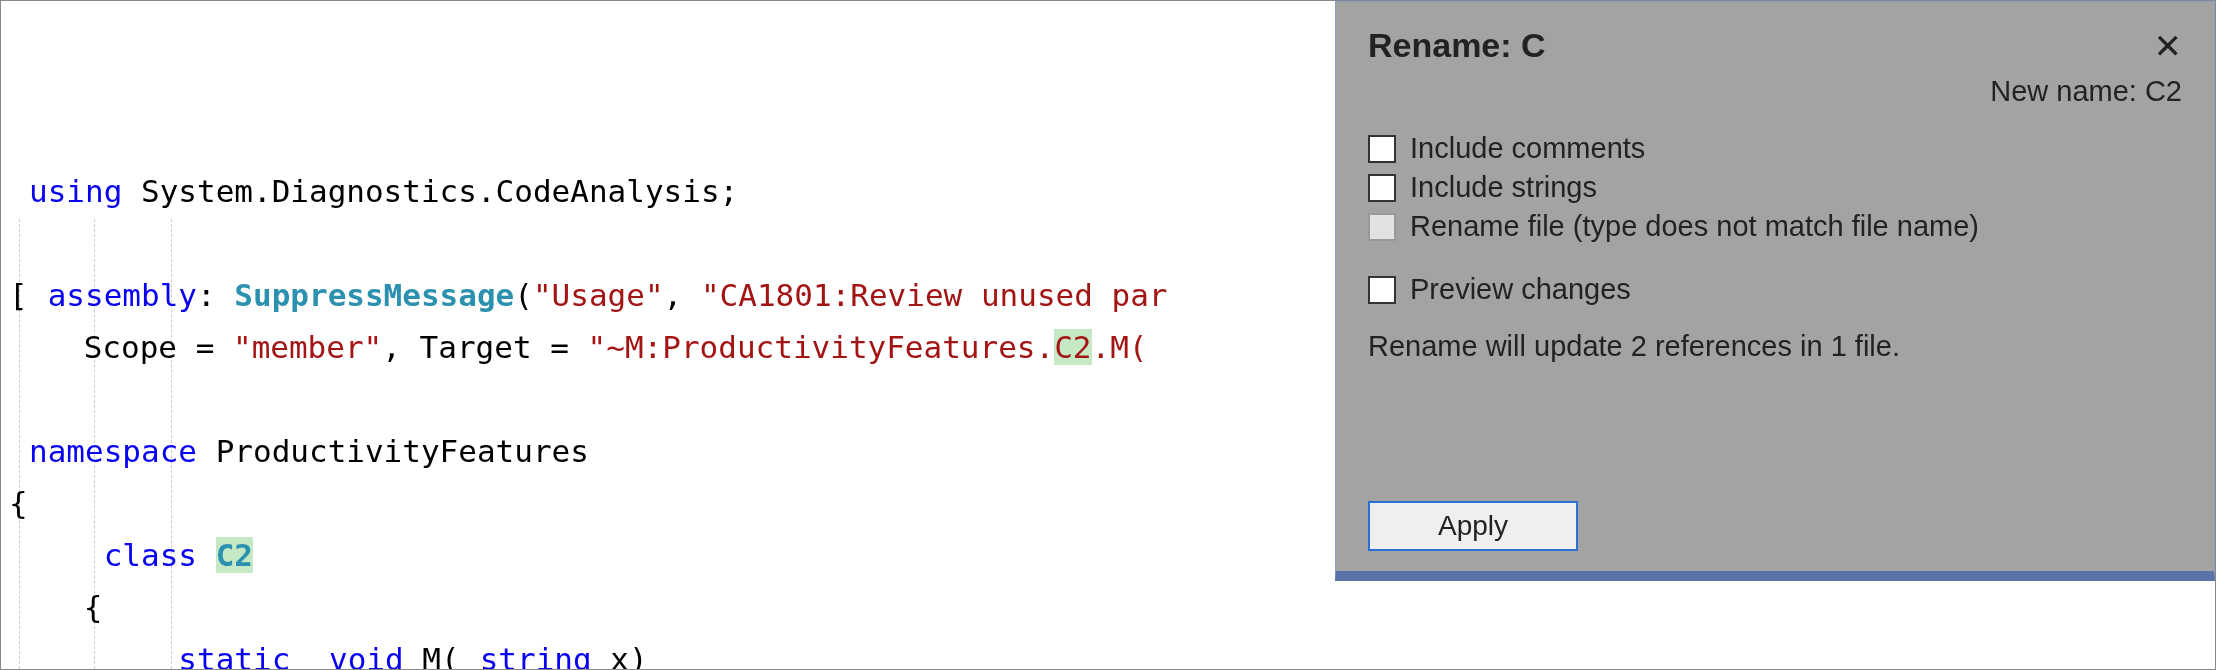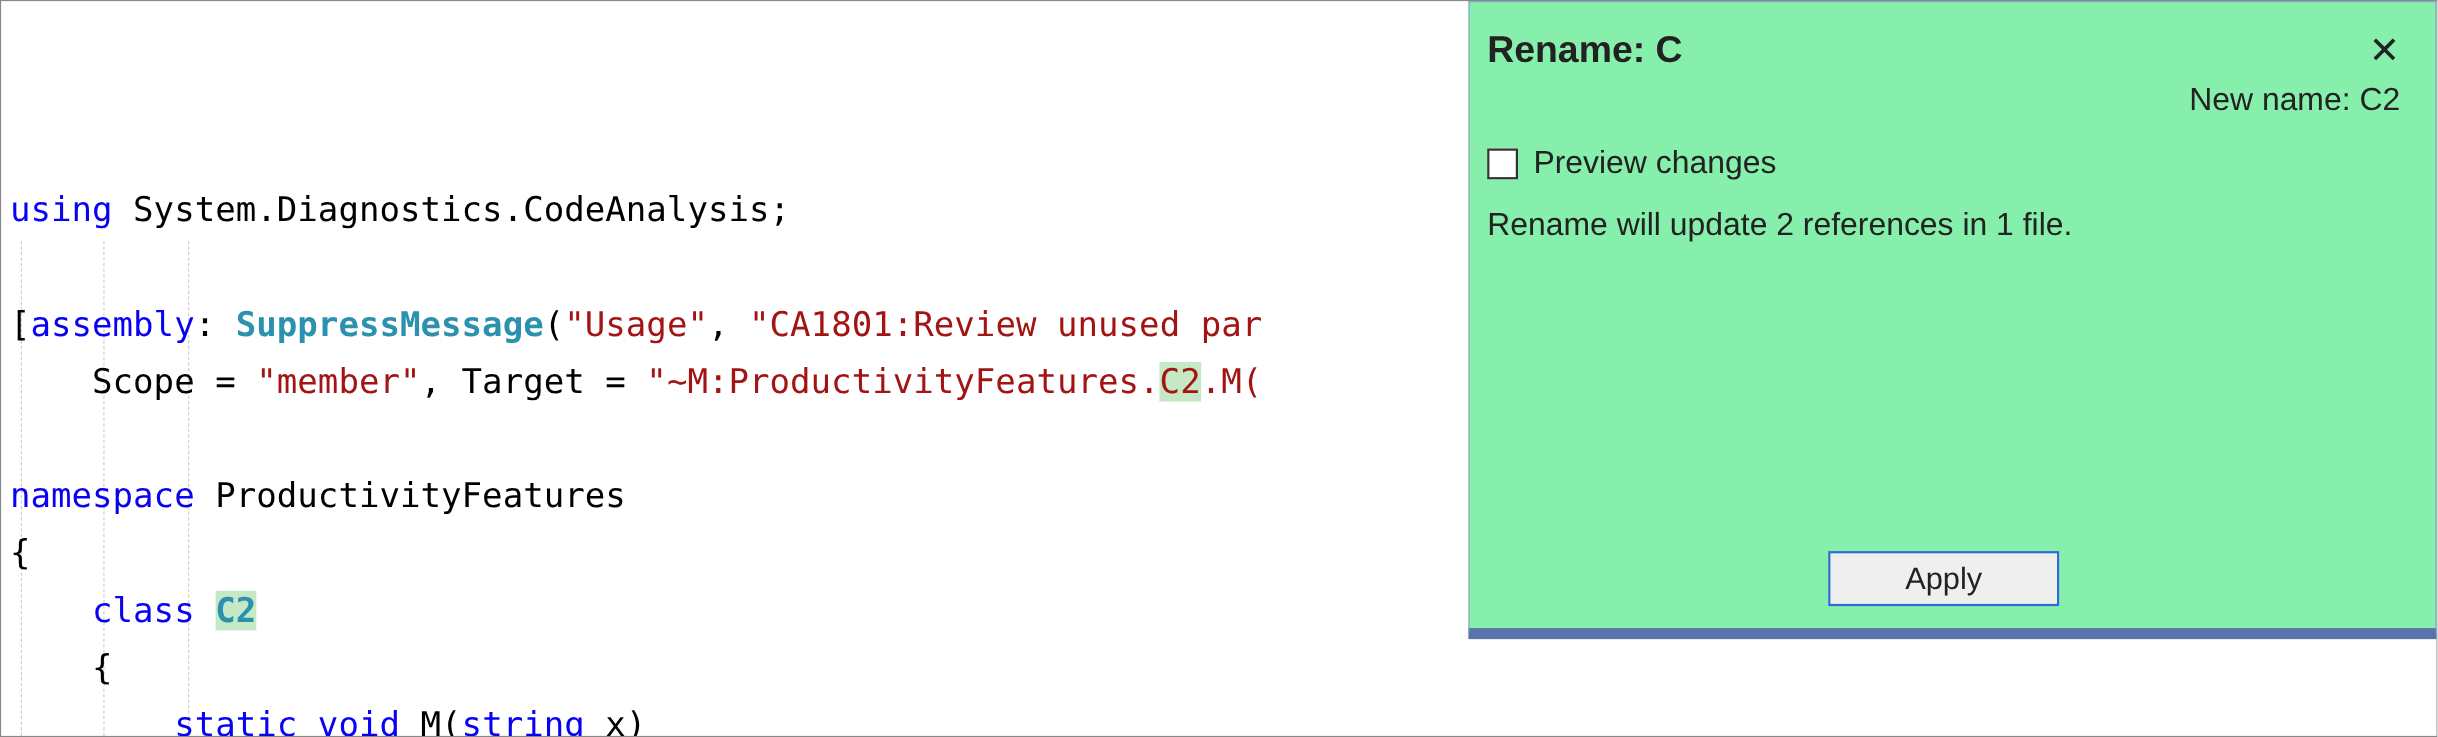--- a/index.html
+++ b/index.html
@@ -17,21 +17,21 @@
   }
   .editor {
     flex: 1;
     position: relative;
     padding: 8px 0 0 8px;
     font-size: 31px;
     line-height: 52px;
     white-space: pre;
     overflow: hidden;
   }
-  .kw    { color: #0801f2; }
+  .kw    { color: #0801f2; margin-left: 20px; }
   .type  { color: #2b91af; font-weight: bold; }
   .str   { color: #a31515; }
   .ident { color: #000; text-align: right; }
   .hl    { background: #c5e8c5; text-align: center; }
   .currentline {
     position: absolute;
     left: 0; right: 0;
     height: 52px;
     background: #f5f5f5;
     z-index: -1;
@@ -47,26 +47,26 @@
   }
   .guide {
     position: absolute;
     top: 0; bottom: 0;
     border-left: 1px dashed #ccc;
   }
 
   .panel {
     width: 880px;
     height: 580px;
-    background: #86efac;
+    background: #a3a3a3;
     border: 1px solid #8a9ec9;
     border-bottom: 10px solid #5b73a8;
     font-family: "Segoe UI", Arial, sans-serif;
     color: #222;
-    padding: 24px 32px 20px 16px;
+    padding: 24px 32px 20px 32px;
     position: relative;
     display: flex;
     flex-direction: column;
   }
   .panel-header {
     display: flex;
     justify-content: space-between;
     align-items: center;
     margin-bottom: 10px;
   }
@@ -101,21 +101,21 @@
     background: #e2e2e2;
     border-color: #999;
   }
   .cb-group { margin-bottom: 24px; }
   .preview-row { margin-bottom: 24px; }
   .status {
     font-size: 29px;
   }
   .apply-row {
     display: flex;
-    justify-content: center;
+    justify-content: flex-start;
     margin-top: auto;
   }
   .apply-btn {
     width: 210px;
     height: 50px;
     background: #efefef;
     border: 2px solid #2a6fd6;
     font-size: 28px;
     font-family: "Segoe UI", Arial, sans-serif;
     text-align: center;
@@ -137,20 +137,34 @@
     <div id="code-container"><div style="position: relative;"><span class="kw">using</span><span class="ident"> System.Diagnostics.CodeAnalysis;</span></div><div style="position: relative;">&nbsp;</div><div style="position: relative;"><span class="ident">[</span><span class="kw">assembly</span><span class="ident">: </span><span class="type">SuppressMessage</span><span class="ident">(</span><span class="str">"Usage"</span><span class="ident">, </span><span class="str">"CA1801:Review unused par</span></div><div style="position: relative;"><span class="ident">    Scope = </span><span class="str">"member"</span><span class="ident">, Target = </span><span class="str">"~M:ProductivityFeatures.</span><span class="str hl">C2</span><span class="str">.M(</span></div><div style="position: relative;">&nbsp;</div><div style="position: relative;"><span class="kw">namespace</span><span class="ident"> ProductivityFeatures</span></div><div style="position: relative;"><span class="ident">{</span></div><div style="position: relative;"><div class="currentline"></div><span class="ident">    </span><span class="kw">class</span><span class="ident"> </span><span class="type hl">C2</span></div><div style="position: relative;"><span class="ident">    {</span></div><div style="position: relative;"><span class="ident">        </span><span class="kw">static</span><span class="ident"> </span><span class="kw">void</span><span class="ident"> </span><span class="ident dotted">M</span><span class="ident">(</span><span class="kw">string</span><span class="ident"> </span><span class="ident dotted">x</span><span class="ident">)</span></div></div>
   </div>
 
   <div class="panel">
     <div class="panel-header">
       <div class="panel-title">Rename: C</div>
       <div class="close">✕</div>
     </div>
     <div class="panel-sub">New name: C2</div>
 
+    <div class="cb-group">
+      <div class="cb-row">
+        <div class="cb"></div>
+        <span>Include comments</span>
+      </div>
+      <div class="cb-row">
+        <div class="cb"></div>
+        <span>Include strings</span>
+      </div>
+      <div class="cb-row">
+        <div class="cb disabled"></div>
+        <span>Rename file (type does not match file name)</span>
+      </div>
+    </div>
 
     <div class="cb-row preview-row">
       <div class="cb"></div>
       <span>Preview changes</span>
     </div>
 
     <div class="status">Rename will update 2 references in 1 file.</div>
 
     <div class="apply-row">
       <div class="apply-btn">Apply</div>

